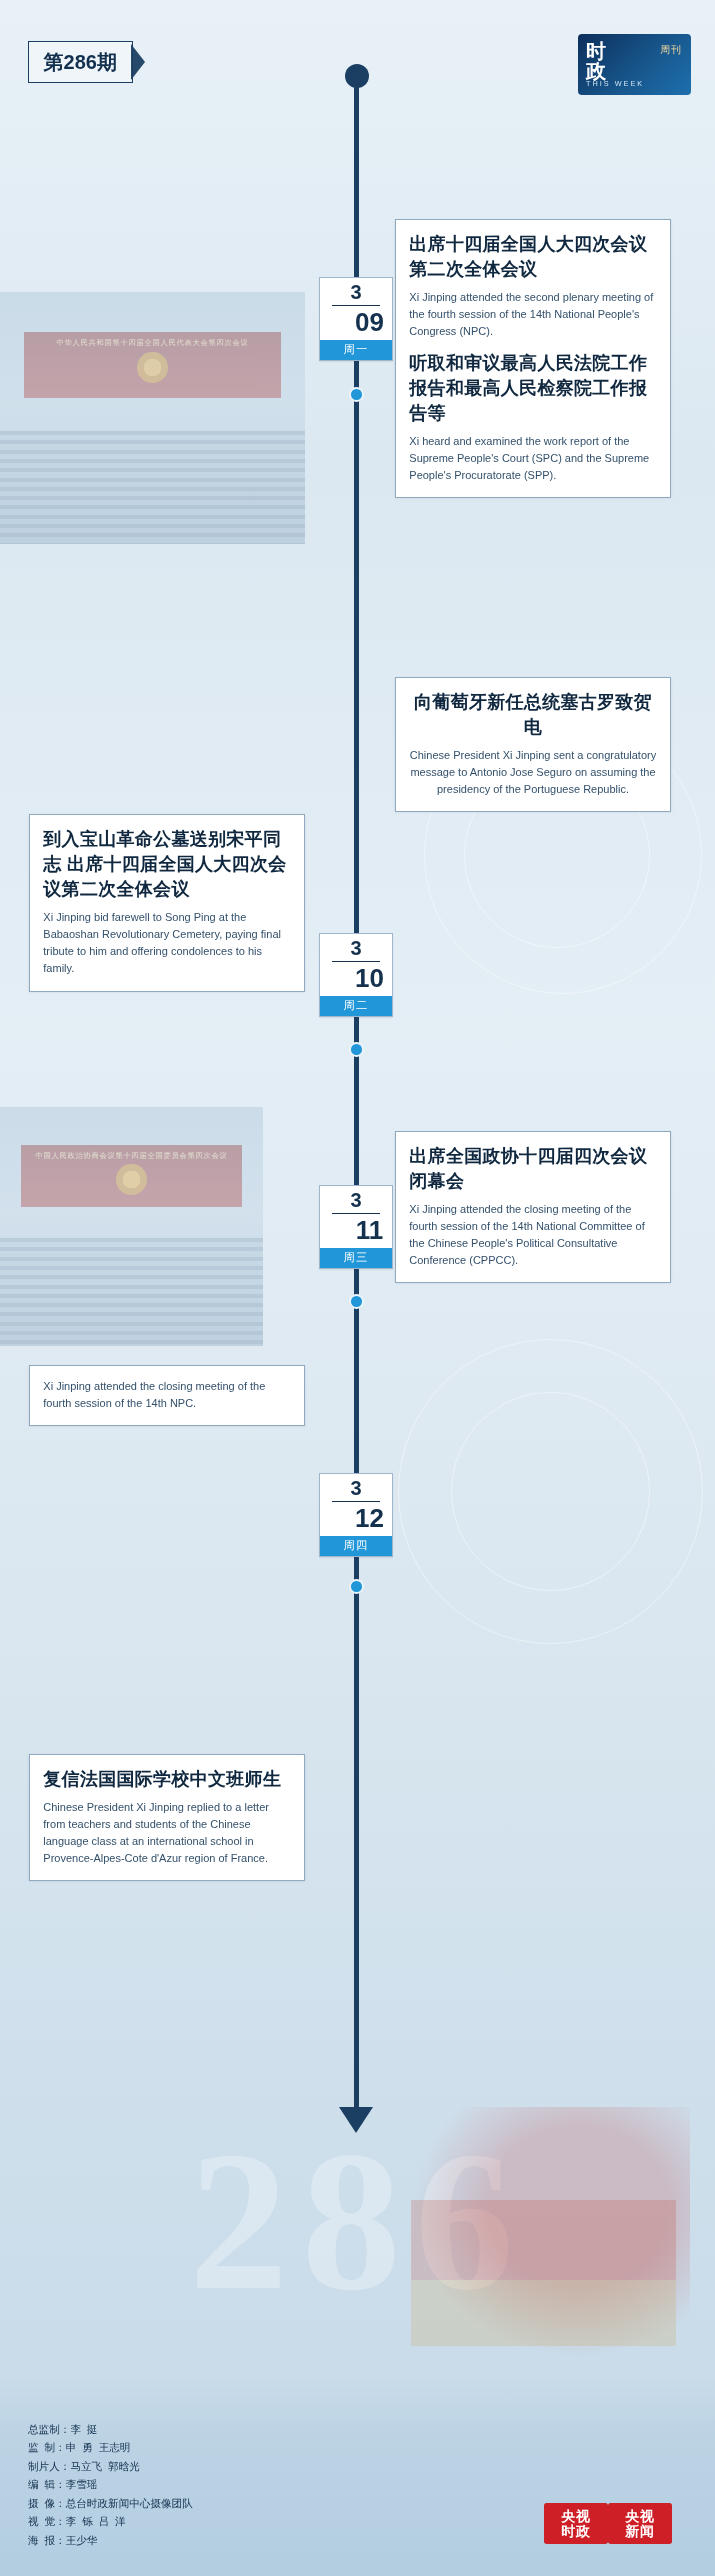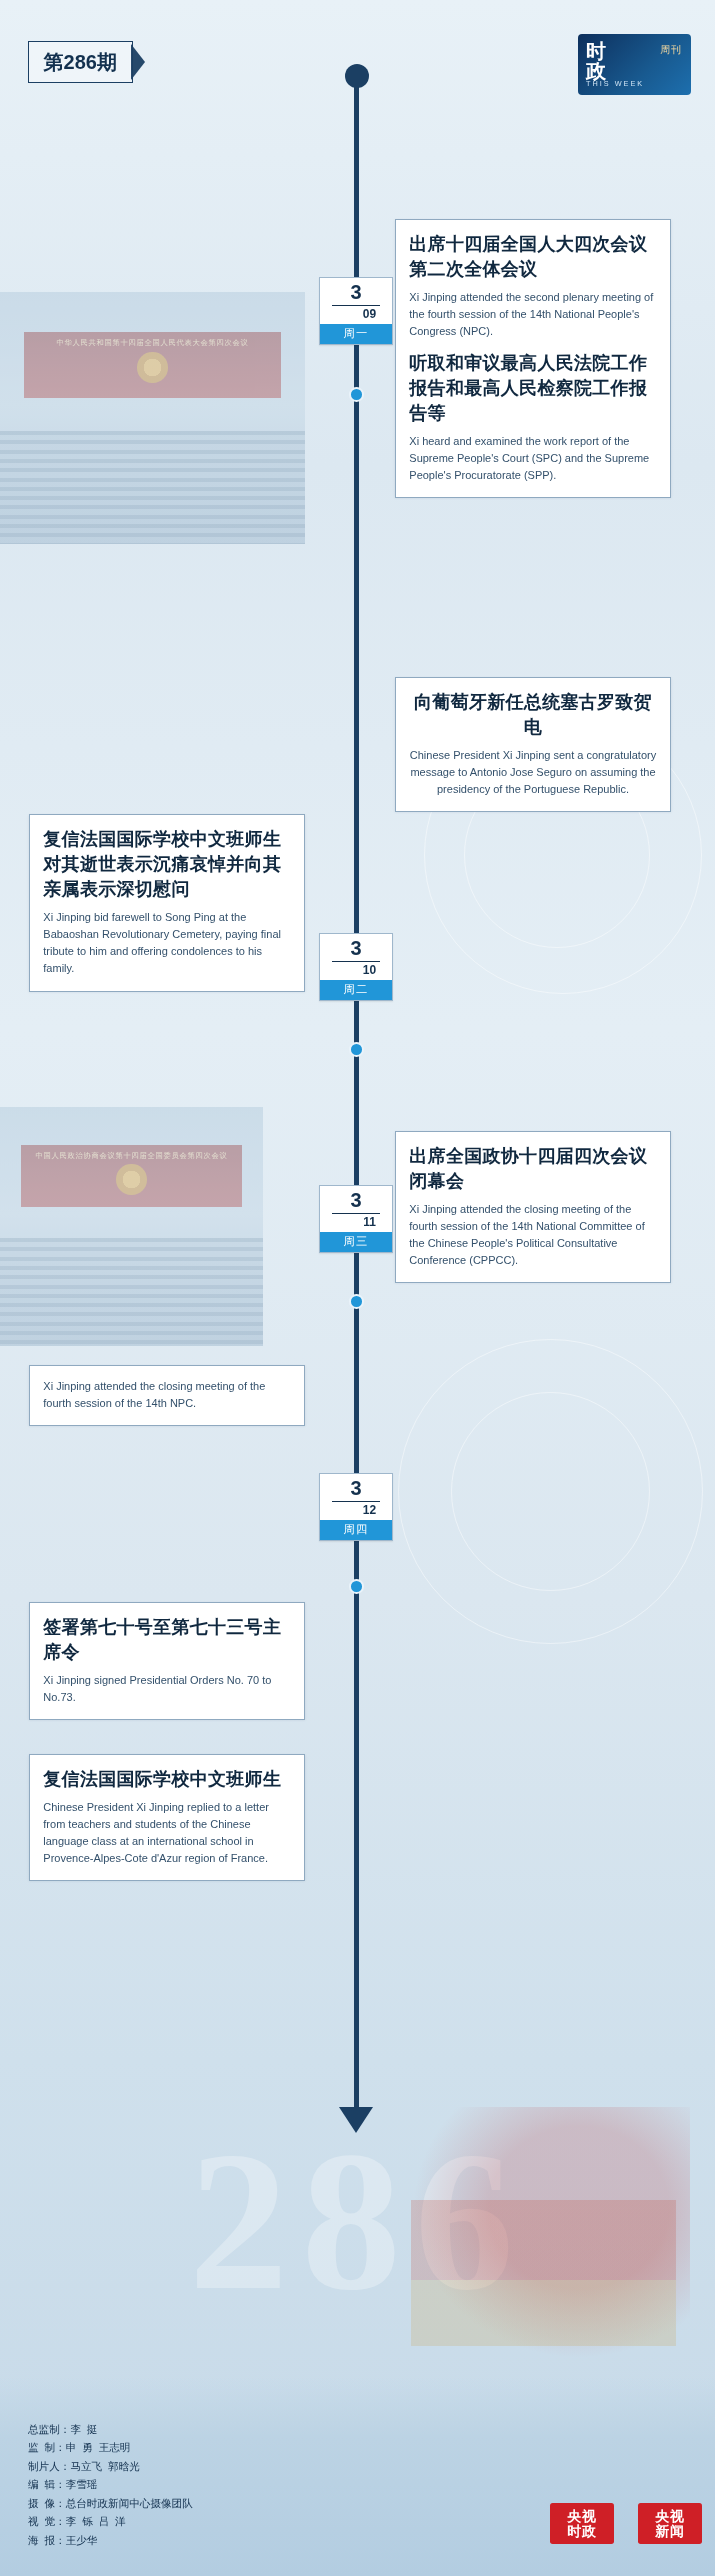--- a/index.html
+++ b/index.html
@@ -110,21 +110,21 @@
     padding-top:2.7px;
     box-shadow:0 0.7px 1.3px rgba(0,0,0,.08);
   }
   .date-chip .m {
     font-size:20px; color:#14314e; font-weight:bold; line-height:1.15;
   }
   .date-chip .rule {
     width:48px; height:1.3px; background:#14314e; margin:1.3px auto 1.3px auto;
   }
   .date-chip .d {
-    font-size:12px; color:#14314e; font-weight:bold; line-height:1.15; padding-bottom:2.7px;margin-left:27px;
+    font-size:26px; color:#14314e; font-weight:bold; line-height:1.15; padding-bottom:2.7px;margin-left:27px;
   }
   .date-chip .w {
     background:#2196d8; color:#fff; font-size:11.3px; padding:2px 0 2.7px 0;
     letter-spacing:1.3px;
   }
 
   
   .card {
     position:absolute;
     background:#ffffff;
@@ -197,22 +197,22 @@
   .footer {
     position:absolute; left:0; right:0; bottom:0; height:199px;
     background:linear-gradient(180deg, rgba(196,217,232,0) 0%, #bcd3e4 30%, #b3cde1 100%);
   }
   .credits {
     position:absolute; left:28px; bottom:26.5px;
     font-size:10.6px; color:#13314f; line-height:1.75;
   }
   .credits .row { white-space:pre; }
   .footer-logos {
-    position:absolute; right:14px; bottom:32px;
-    display:flex; gap:24px;
+    position:absolute; right:44px; bottom:32px;
+    display:flex; gap:0;
   }
   .cctv-logo {
     background:#cf1f26; color:#fff;
     width:64px; height:41px; border-radius:2.7px;
     display:flex; align-items:center; justify-content:center;
     font-size:14px; font-weight:bold; letter-spacing:0.7px;
     line-height:1.05; text-align:center;
   }
   .cctv-logo span { display:block; }
   .cctv-logo .two { font-size:14px; }
@@ -306,32 +306,28 @@
     <h3>向葡萄牙新任总统塞古罗致贺电</h3>
     <p>Chinese President Xi Jinping sent a congratulatory message to Antonio Jose Seguro on assuming the presidency of the Portuguese Republic.</p>
   </div>
 
   <div class="card" style="left:395px; top:1131px; width:276px;">
     <h3>出席全国政协十四届四次会议闭幕会</h3>
     <p>Xi Jinping attended the closing meeting of the fourth session of the 14th National Committee of the Chinese People's Political Consultative Conference (CPPCC).</p>
   </div>
 
   <div class="card" style="left:29px; top:814px; width:276px;">
-    <h3>复信法国国际学校中文班师生  对其逝世表示沉痛哀悼并向其亲属表示深切慰问</h3>
+    <h3>到入宝山革命公墓送别宋平同志  出席十四届全国人大四次会议第二次全体会议</h3>
     <p>Xi Jinping bid farewell to Song Ping at the Babaoshan Revolutionary Cemetery, paying final tribute to him and offering condolences to his family.</p>
   </div>
 
   <div class="card" style="left:29px; top:1365px; width:276px;">
     <p>Xi Jinping attended the closing meeting of the fourth session of the 14th NPC.</p>
   </div>
 
-  <div class="card" style="left:29px; top:1602px; width:276px;">
-    <h3>签署第七十号至第七十三号主席令</h3>
-    <p>Xi Jinping signed Presidential Orders No. 70 to No.73.</p>
-  </div>
 
   <div class="card" style="left:29px; top:1754px; width:276px;">
     <h3>复信法国国际学校中文班师生</h3>
     <p>Chinese President Xi Jinping replied to a letter from teachers and students of the Chinese language class at an international school in Provence-Alpes-Cote d'Azur region of France.</p>
   </div>
 
   <div class="footer">
     <div class="credits">
       <div class="row">总监制：李  挺</div>
       <div class="row">监  制：申  勇  王志明</div>

